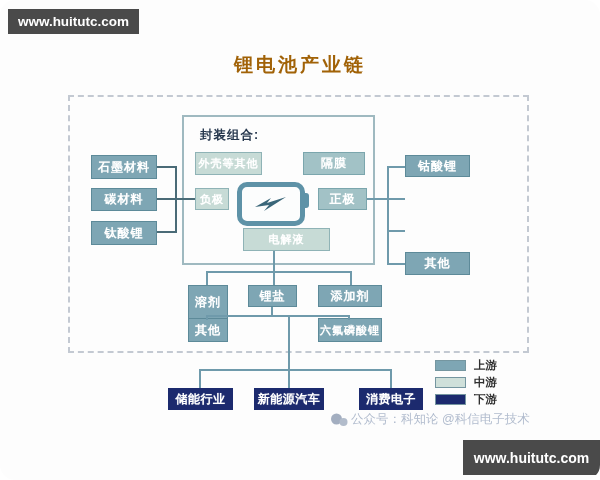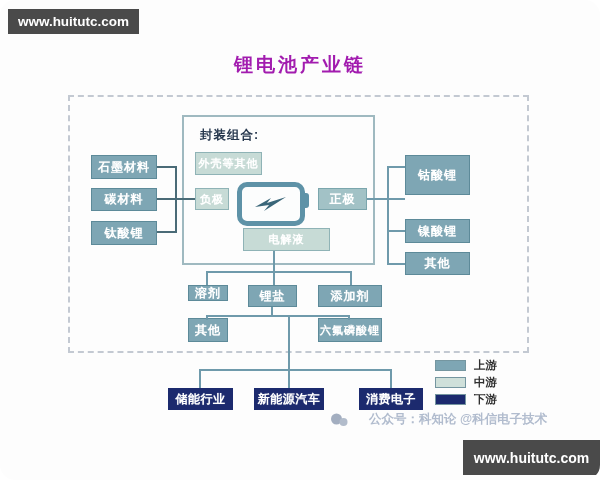--- a/index.html
+++ b/index.html
@@ -1,21 +1,21 @@
 <!DOCTYPE html>
 <html><head>
 <meta charset="utf-8">
 <style>
   html,body{margin:0;padding:0;background:#fff;}
   #canvas{position:relative;width:600px;height:480px;background:#fdfdfd;overflow:hidden;
           font-family:"Liberation Sans","DejaVu Sans",sans-serif;border-radius:15px;}
   .banner{position:absolute;background:#4a4a4a;color:#fff;display:flex;align-items:center;
           justify-content:center;font-weight:700;font-size:13.5px;}
   .title{position:absolute;left:0;top:52px;width:100%;text-align:center;font-size:19px;
-         font-weight:700;color:#a21caf;letter-spacing:3px;}
+         font-weight:700;color:#a16207;letter-spacing:3px;}
   .dashed{position:absolute;left:68px;top:95px;width:461px;height:258px;
           border:2px dashed #c3c9d2;box-sizing:border-box;}
   .inner{position:absolute;left:182px;top:115px;width:193px;height:150px;
          border:2px solid #9fb9c0;box-sizing:border-box;background:transparent;}
   .inner-label{position:absolute;left:200px;top:127px;font-size:12.5px;font-weight:700;
                color:#27384e;letter-spacing:1px;}
   .bx{position:absolute;display:flex;align-items:center;justify-content:center;color:#fff;
       font-weight:700;font-size:12px;letter-spacing:1px;box-sizing:border-box;
       text-shadow:0 0 1px rgba(255,255,255,.4);}
   .up{background:#7ea6b4;border:1px solid #5d8a99;}
@@ -25,60 +25,60 @@
   .ln{position:absolute;background:#6f9aab;}
   .lnd{position:absolute;background:#4a6b77;}
   .battery{position:absolute;left:237px;top:182px;width:70px;height:37px;}
   .bat-body{position:absolute;left:0;top:0;width:58px;height:34px;border:5px solid #5e92a7;
             border-radius:10px;background:#fcfdfd;display:flex;align-items:center;justify-content:center;}
   .bat-nub{position:absolute;left:66px;top:11px;width:6px;height:15px;background:#5e92a7;
            border-radius:0 3px 3px 0;}
   .legend-row{position:absolute;display:flex;align-items:center;gap:8px;}
   .legend-swatch{width:31px;height:11px;border:1px solid #7596a0;box-sizing:border-box;}
   .legend-label{font-size:11.5px;font-weight:700;color:#2f2f2f;}
-  .credit{position:absolute;left:330px;top:411px;width:265px;display:flex;align-items:center;gap:21px;
-          color:#a9b5c9;font-size:12.5px;font-weight:700;filter:blur(0.5px);opacity:.9;}
+  .credit{position:absolute;left:330px;top:411px;width:265px;display:flex;align-items:center;gap:3px;
+          color:#a9b5c9;font-size:12.5px;font-weight:400;filter:blur(0.5px);opacity:.9;}
 </style>
 </head>
 <body>
 
 <div id="canvas">
 
   <div class="banner" style="left:8px;top:9px;width:131px;height:25px">www.huitutc.com</div>
 
   <div class="title">锂电池产业链</div>
 
   <div class="dashed"></div>
 
   <div class="inner"></div>
   <div class="inner-label">封装组合:</div>
 
   <div class="bx midL" style="left:195px;top:152px;width:67px;height:23px">外壳等其他</div>
+  <div class="bx midM" style="left:303px;top:152px;width:62px;height:23px">隔膜</div>
   <div class="bx midL" style="left:195px;top:188px;width:34px;height:22px">负极</div>
   <div class="bx midM" style="left:318px;top:188px;width:49px;height:22px">正极</div>
   <div class="bx midL" style="left:243px;top:228px;width:87px;height:23px">电解液</div>
 
   <div class="battery">
     <div class="bat-body">
       <svg width="34" height="18" viewBox="0 0 34 18">
         <polygon points="1,12 17,3 13,8 32,2 10,16 15,10" fill="#3a6679"></polygon>
       </svg>
     </div>
     <div class="bat-nub"></div>
   </div>
 
   <div class="bx up" style="left:91px;top:155px;width:66px;height:24px">石墨材料</div>
   <div class="bx up" style="left:91px;top:188px;width:66px;height:23px">碳材料</div>
   <div class="bx up" style="left:91px;top:221px;width:66px;height:24px">钛酸锂</div>
 
-  <div class="bx up" style="left:405px;top:155px;width:65px;height:40px">钴酸锂</div>
-  <div class="bx up" style="left:405px;top:219px;width:65px;height:24px">镍酸锂</div>
+  <div class="bx up" style="left:405px;top:155px;width:65px;height:22px">钴酸锂</div>
   <div class="bx up" style="left:405px;top:252px;width:65px;height:23px">其他</div>
 
-  <div class="bx up" style="left:188px;top:285px;width:40px;height:16px">溶剂</div>
+  <div class="bx up" style="left:188px;top:285px;width:40px;height:34px">溶剂</div>
   <div class="bx up" style="left:248px;top:285px;width:49px;height:22px">锂盐</div>
   <div class="bx up" style="left:318px;top:285px;width:64px;height:22px">添加剂</div>
 
   <div class="bx up" style="left:188px;top:318px;width:40px;height:24px">其他</div>
   <div class="bx up" style="left:318px;top:318px;width:64px;height:24px;font-size:11px">六氟磷酸锂</div>
 
   <div class="bx down" style="left:168px;top:388px;width:65px;height:22px">储能行业</div>
   <div class="bx down" style="left:359px;top:388px;width:64px;height:22px">消费电子</div>
   <div class="bx down" style="left:254px;top:388px;width:70px;height:22px">新能源汽车</div>
 

